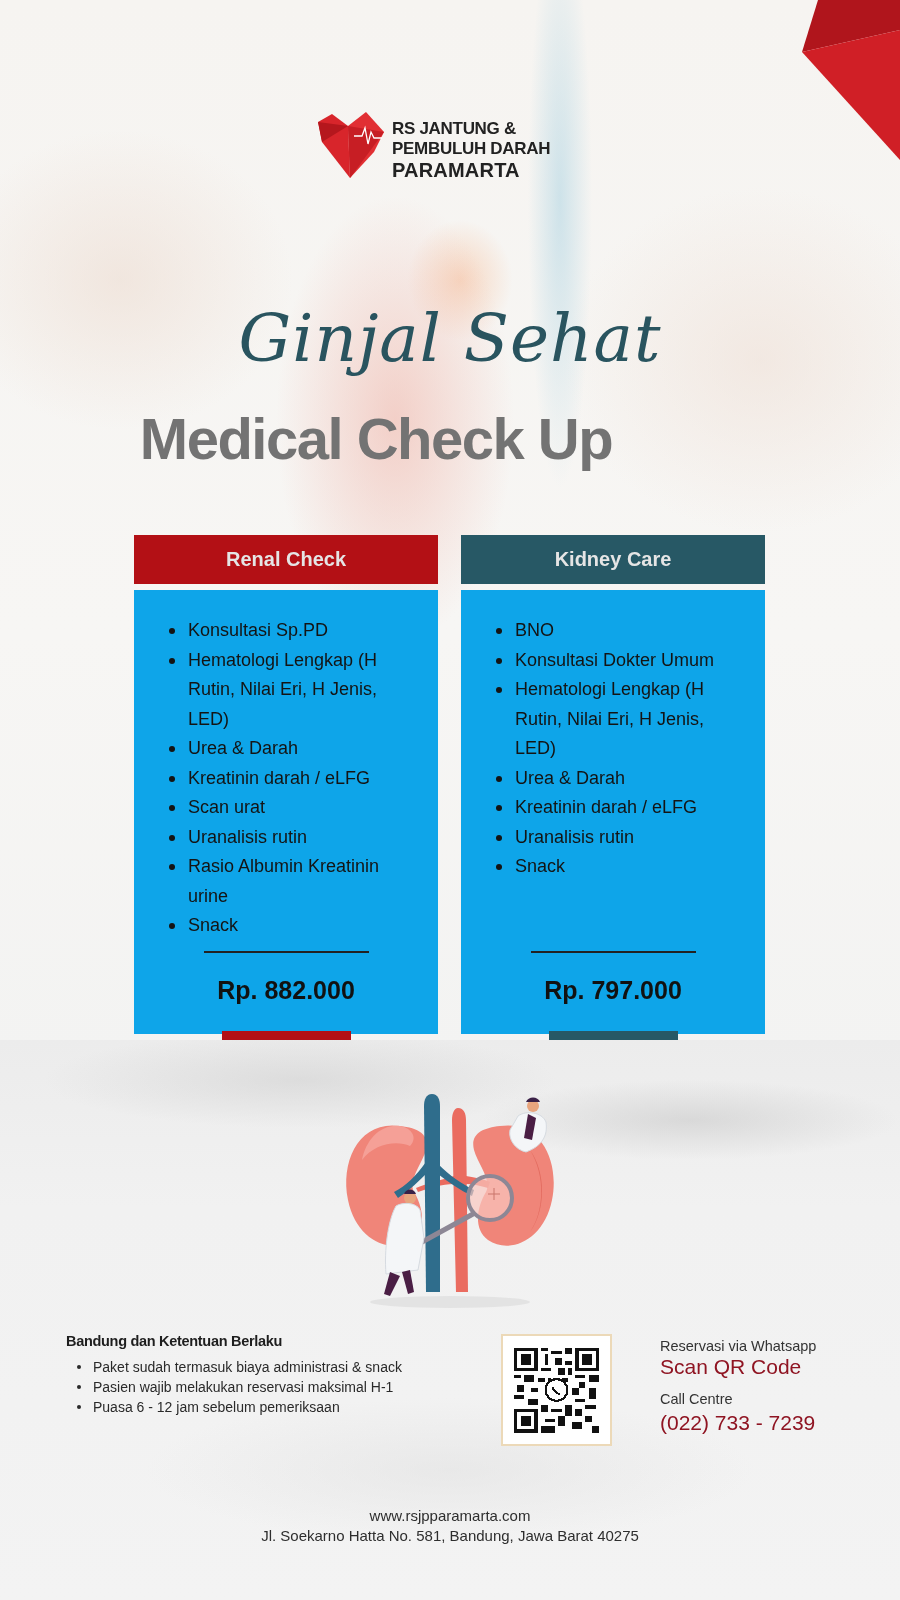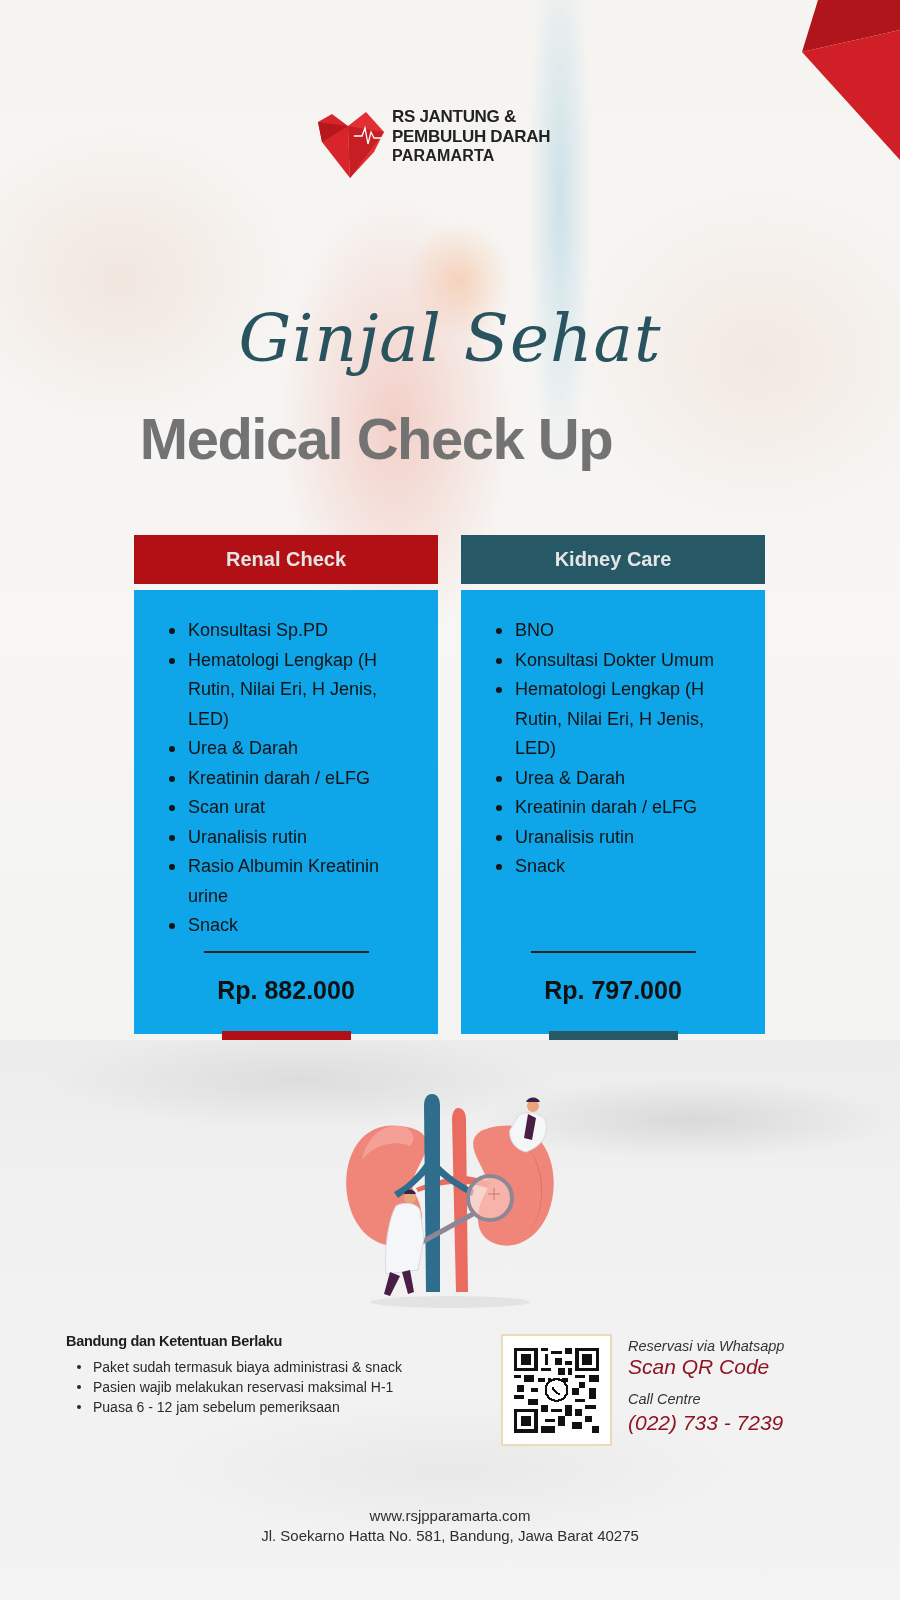--- a/index.html
+++ b/index.html
@@ -25,25 +25,25 @@
       position: absolute; left: 0; top: 1040px; width: 900px; height: 560px;
       background:
         radial-gradient(ellipse 320px 60px at 300px 40px, rgba(200,200,200,0.45), rgba(200,200,200,0) 80%),
         radial-gradient(ellipse 260px 50px at 690px 80px, rgba(195,195,195,0.5), rgba(195,195,195,0) 80%),
         radial-gradient(ellipse 380px 90px at 450px 430px, rgba(226,226,226,0.6), rgba(226,226,226,0) 80%),
         linear-gradient(#ececec, #f1f1f1 30%, #f3f3f3);
     }
     .corner-shape { position: absolute; right: 0; top: 0; width: 110px; height: 160px; }
 
     
-    .logo { position: absolute; left: 314px; top: 108px; display: flex; align-items: flex-start; }
+    .logo { position: absolute; left: 314px; top: 108px; display: flex; align-items: flex-end; }
     .logo-heart { width: 72px; height: 72px; }
     .logo-text { margin-left: 6px; line-height: 1; color: #222; }
     .logo-line1, .logo-line2 { display: block; font-family: "Liberation Sans", sans-serif; font-weight: bold; font-size: 17px; letter-spacing: -0.3px; margin-bottom: 3px; }
-    .logo-line3 { display: block; font-family: "Liberation Sans", sans-serif; font-weight: bold; font-size: 16px; margin-top: 3px; letter-spacing: 0.2px; }
+    .logo-line3 { display: block; font-family: "Liberation Sans", sans-serif; font-weight: bold; font-size: 20px; margin-top: 3px; letter-spacing: 0.2px; }
 
     
     .title-script {
       position: absolute; left: 0; width: 900px; top: 300px; text-align: center;
       font-family: "DejaVu Serif", serif; font-style: italic; font-size: 66px; color: #29545f;
       letter-spacing: 1px;
     }
     .title-main {
       position: absolute; left: 0; width: 752px; top: 405px; text-align: center;
       font-family: "Liberation Sans", sans-serif; font-weight: bold; font-size: 58px; color: #737373;
@@ -93,21 +93,21 @@
     .terms ul { list-style: none; margin-top: 8px; padding-left: 27px; }
     .terms li { position: relative; font-family: "Liberation Sans", sans-serif; font-size: 14px; line-height: 20px; color: #2a2a2a; }
     .terms li::before { content: ""; position: absolute; left: -16px; top: 8px; width: 4px; height: 4px; border-radius: 50%; background: #2a2a2a; }
 
     
     .qr-box {
       position: absolute; left: 501px; top: 1334px; width: 111px; height: 112px;
       background: #fff; border: 2px solid #ecd9b8; padding: 11px;
     }
     .qr-box svg { width: 85px; height: 86px; display: block; }
-    .contact { position: absolute; left: 628px; top: 1338px; font-style: italic; }
+    .contact { position: absolute; left: 660px; top: 1338px; }
     .contact-label { display: block; font-family: "Liberation Sans", sans-serif; font-size: 14.5px; color: #333; }
     .contact-value { display: block; font-family: "Liberation Sans", sans-serif; font-size: 21px; color: #8f1422; }
     .contact .c1 { margin-bottom: 1px; }
     .contact .c2 { margin-bottom: 12px; }
     .contact .c3 { margin-bottom: 4px; }
 
     
     .footer { position: absolute; left: 0; width: 900px; top: 1506px; text-align: center; }
     .footer span { display: block; font-family: "Liberation Sans", sans-serif; font-size: 15px; color: #2e2e2e; line-height: 20px; }
   </style>

